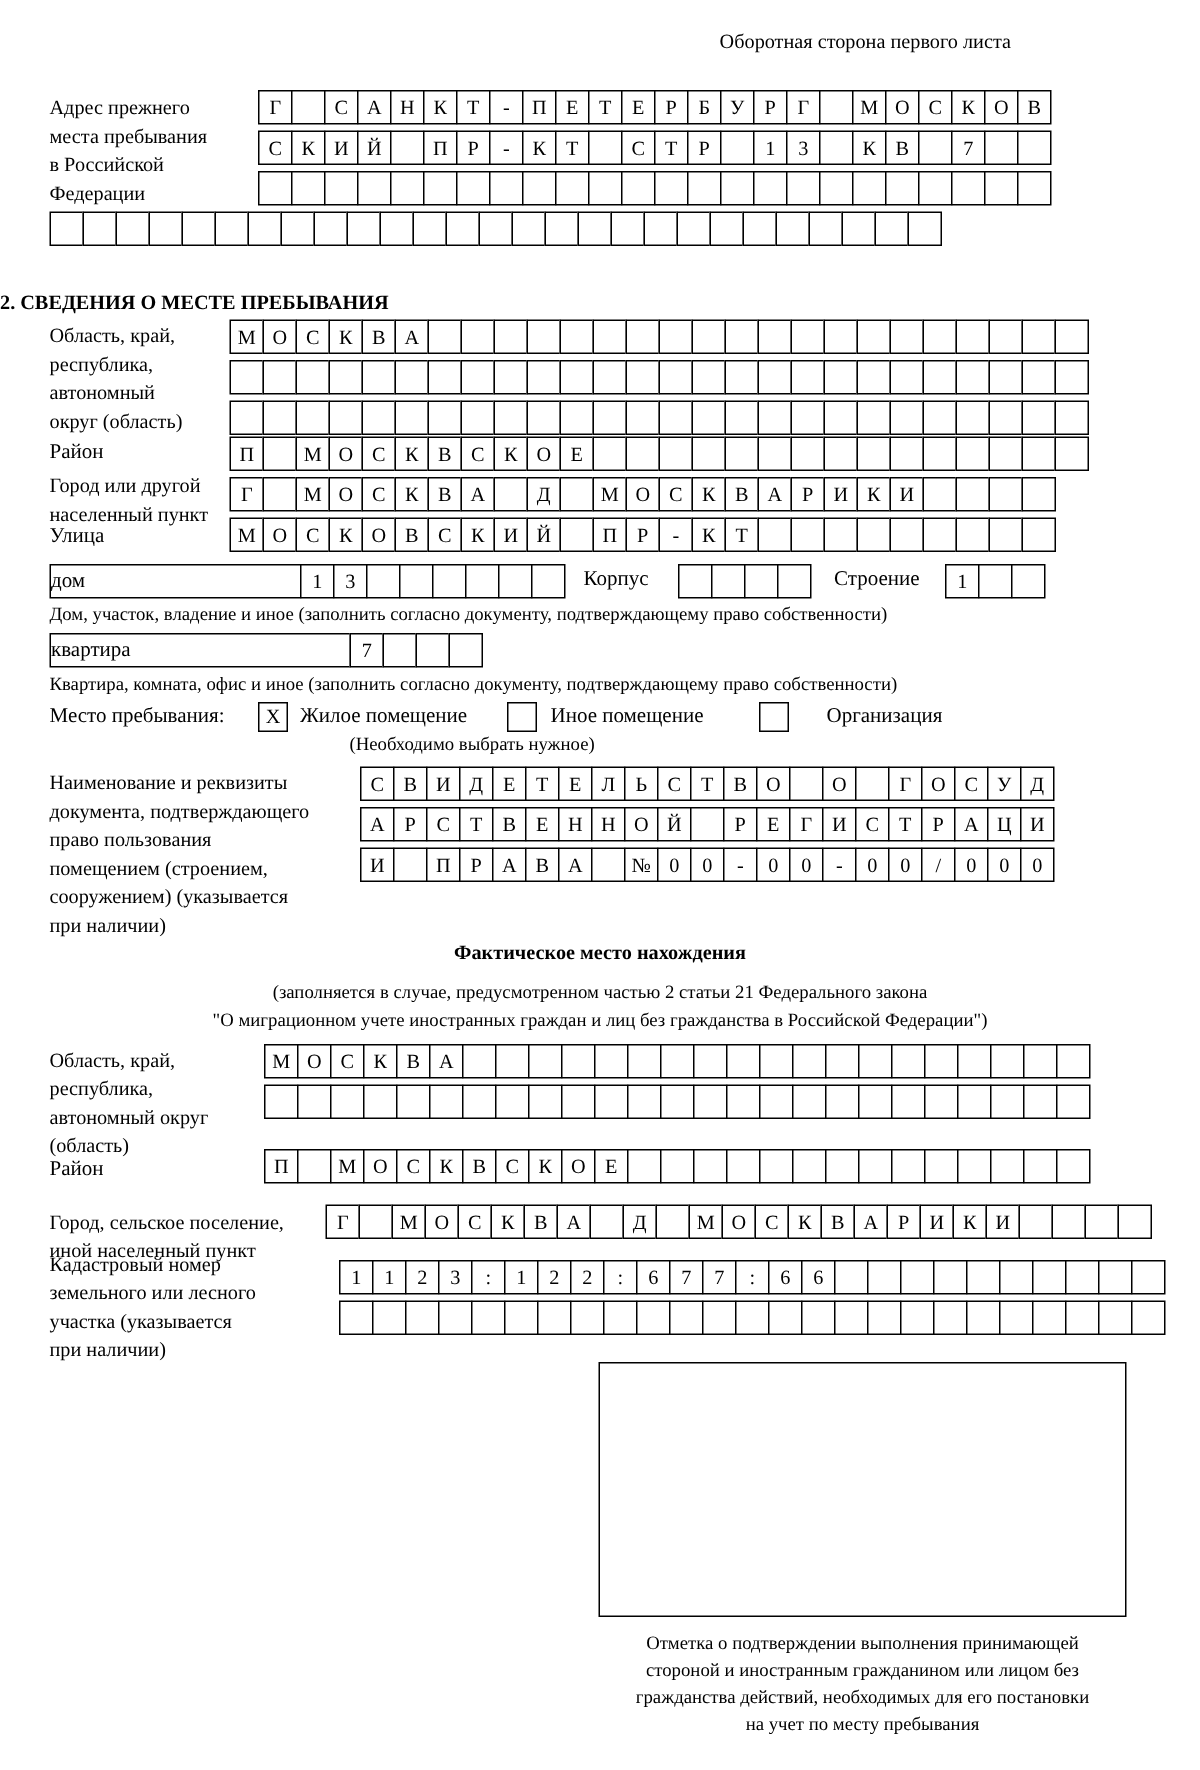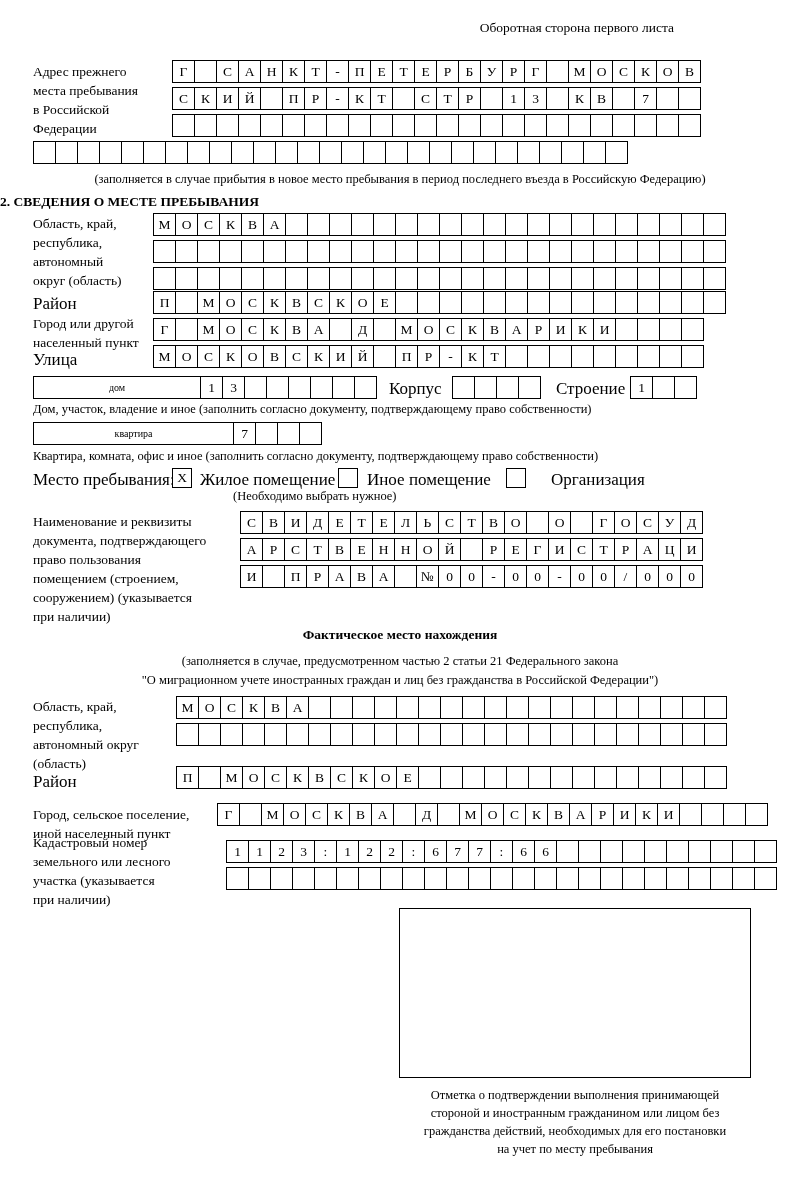--- a/index.html
+++ b/index.html
@@ -35,28 +35,28 @@
     position:absolute;
     border:1px solid #000;
     box-sizing:border-box;
     background:#fff;
   }
   .wordbox{
     position:absolute;
     border:1px solid #000;
     box-sizing:border-box;
     height:23px;
-    font-size:10px;
+    font-size:14px;
     line-height:21px;
-    text-align:center;
+    text-align:left;
   }
   .note{font-size:12.5px;}
   .sect-title{font-weight:bold;font-size:13.5px;}
   .label-block{position:absolute;font-size:13.5px;line-height:19px;}
-  .inline-lbl{position:absolute;font-size:17px;}
+  .inline-lbl{position:absolute;font-size:14px;}
   .bigbox{
     position:absolute;border:1px solid #000;box-sizing:border-box;background:#fff;
   }
   .footnote{position:absolute;text-align:center;font-size:12.5px;line-height:18px;}
 </style>
 </head>
 <body>
 
 <div class="page">
 
@@ -170,21 +170,20 @@
       <div class="cell"></div>
       <div class="cell"></div>
       <div class="cell"></div>
       <div class="cell"></div>
       <div class="cell"></div>
       <div class="cell"></div>
       <div class="cell"></div>
       <div class="cell"></div>
     </div>
 
-  <div class="footnote" style="left:33px;top:170px;width:734px;">(заполняется в случае прибытия в новое место пребывания в период последнего въезда в Российскую Федерацию)</div>
 
   <div class="sect-title" style="position:absolute;left:0;top:194px;width:800px;text-align:left;">2. СВЕДЕНИЯ О МЕСТЕ ПРЕБЫВАНИЯ</div>
 
   <div class="label-block" style="left:33px;top:214px;">
     <div>Область, край,</div>
     <div>республика,</div>
     <div>автономный</div>
     <div>округ (область)</div>
   </div>
   <div class="row" id="reg-row1" style="left:153px;top:213px;">

